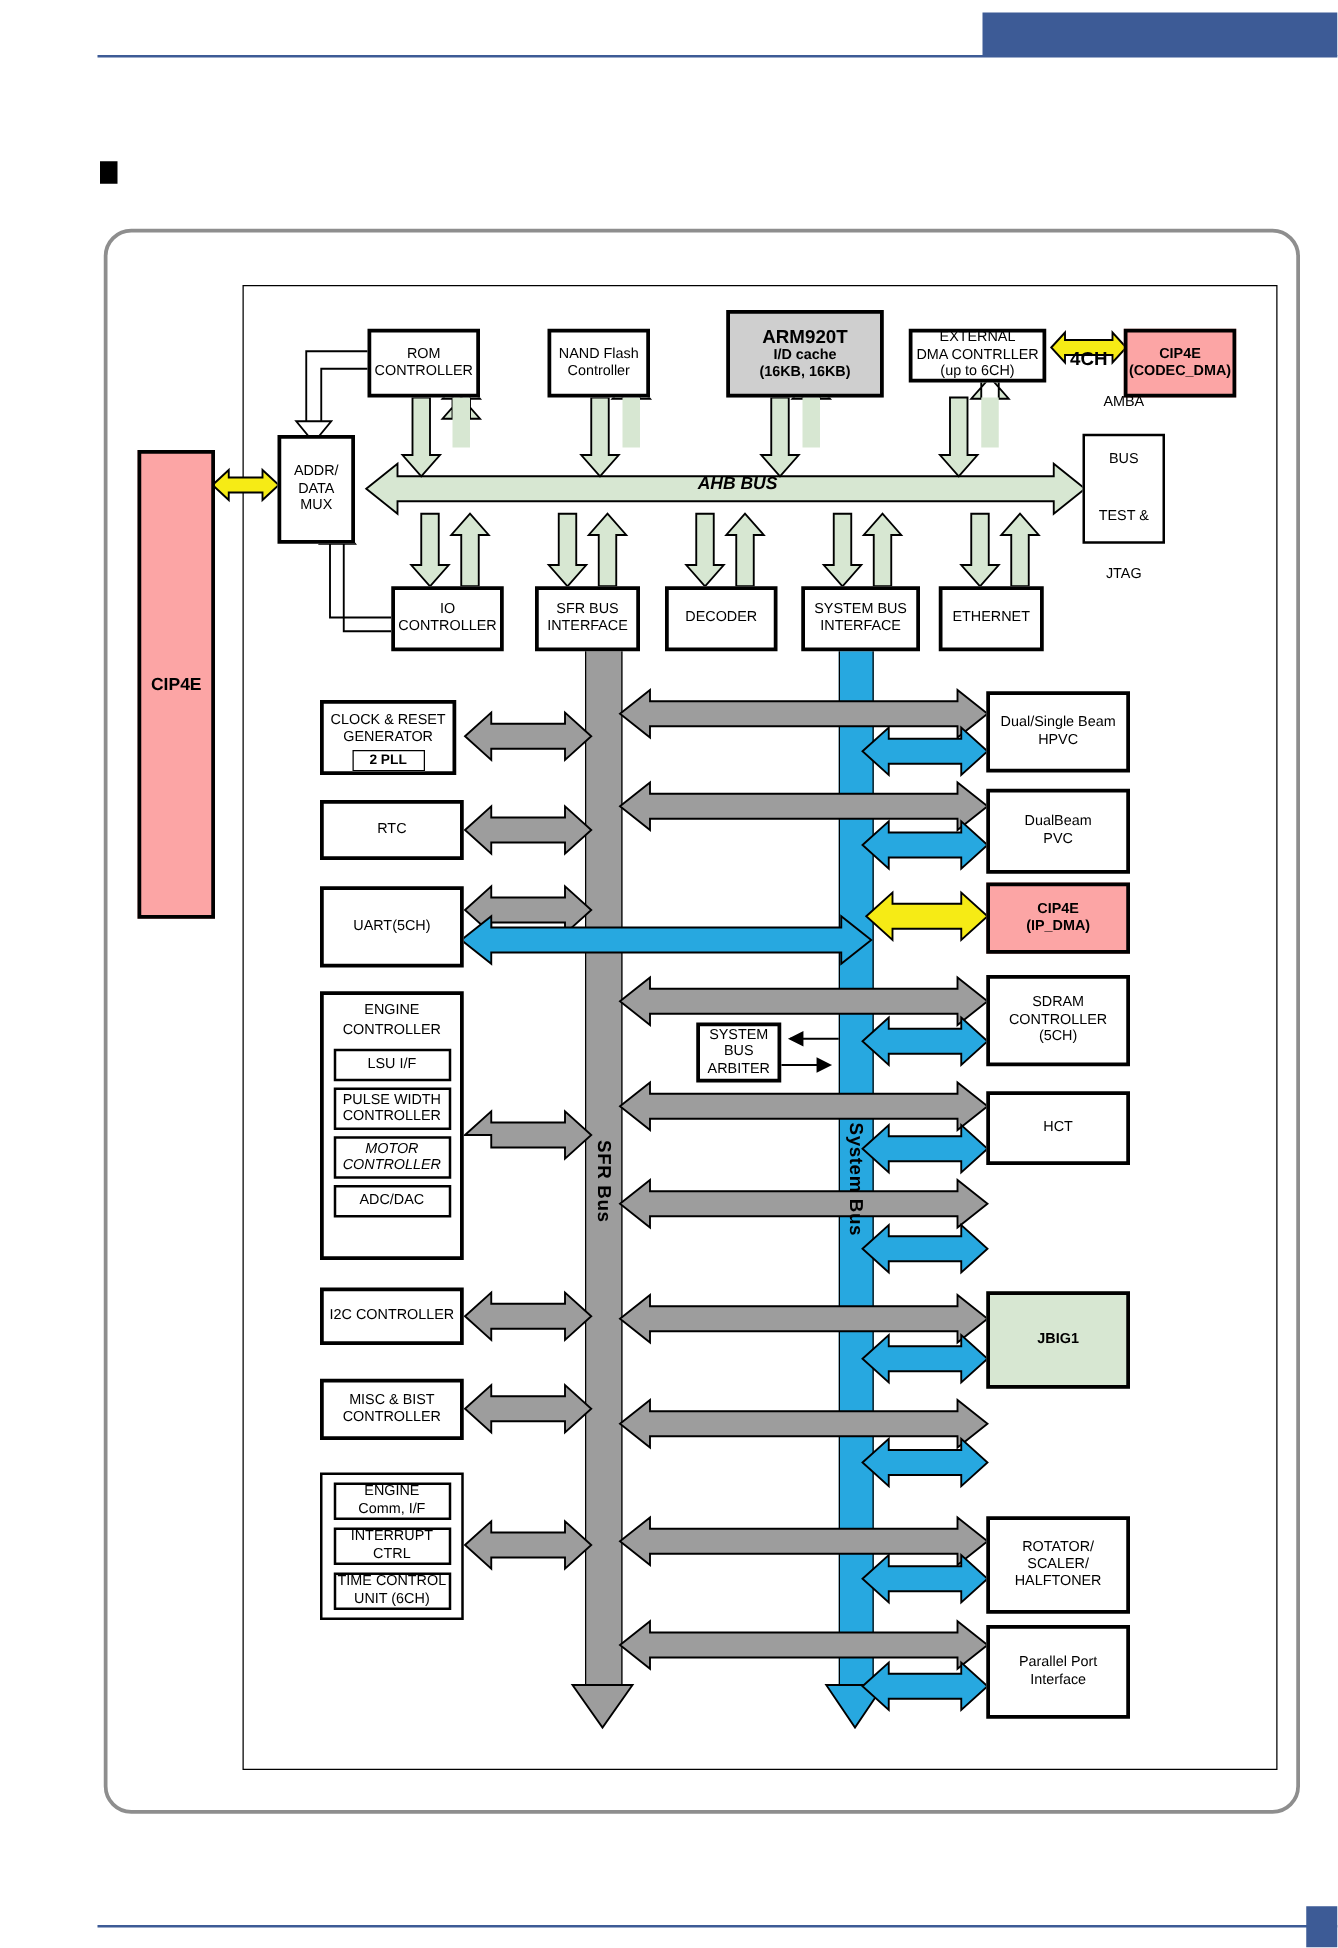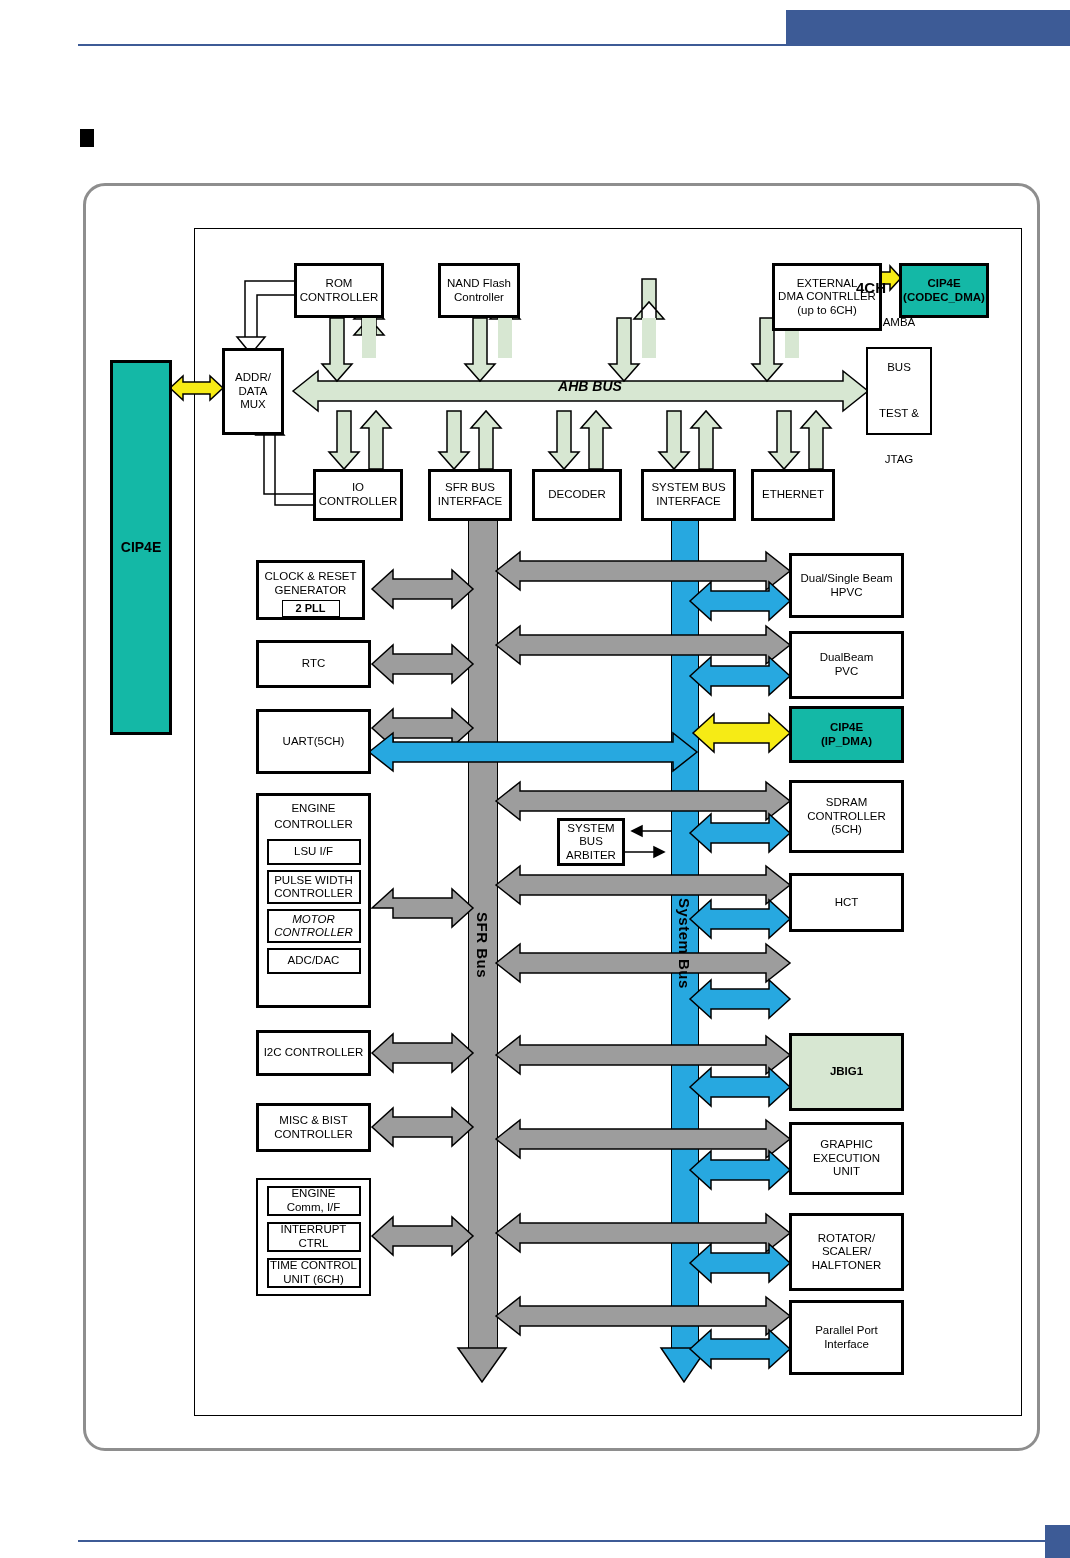--- a/index.html
+++ b/index.html
@@ -20,21 +20,21 @@
   .inner-box{position:absolute;left:194px;top:228px;width:826px;height:1186px;
              border:1.5px solid #000;background:#fff;}
 
   
   .blk{position:absolute;border:3px solid #000;background:#fff;box-sizing:border-box;
        display:flex;align-items:center;justify-content:center;text-align:center;
        font-size:11.5px;line-height:1.18;z-index:6;}
   .blk.thin{border-width:2px;gap:32px;}
   .blk.b{font-weight:bold;}
   .gray{background:#cfcfcf;}
-  .yellow{background:#14b8a6;}
+  .yellow{background:#fca5a5;}
   .green{background:#d7e7d2;}
 
   
   .busbar{position:absolute;z-index:4;}
   .sfrcol{background:#9d9d9d;border-left:1.5px solid #000;border-right:1.5px solid #000;}
   .syscol{background:#27a8e0;border-left:1.5px solid #000;border-right:1.5px solid #000;}
   .buslabel{position:absolute;z-index:9;font-weight:bold;font-size:15px;color:#000;
             writing-mode:vertical-rl;letter-spacing:.5px;}
 
   svg.lay{position:absolute;left:0;top:0;width:1070px;height:1558px;overflow:visible;}
@@ -188,22 +188,27 @@
   <div class="blk" style="left:294px;top:263px;width:90px;height:55px;flex-direction:column;">
     <span>ROM</span>
     <span>CONTROLLER</span>
   </div>
 
   <div class="blk" style="left:438px;top:263px;width:82px;height:55px;flex-direction:column;">
     <span>NAND Flash</span>
     <span>Controller</span>
   </div>
 
-
-  <div class="blk" style="left:727px;top:263px;width:110px;height:68px;flex-direction:column;margin-left:45px;">
+  <div class="blk gray b" style="left:581px;top:248px;width:126px;height:70px;flex-direction:column;">
+    <span style="font-size:15px;">ARM920T</span>
+    <span>I/D cache</span>
+    <span>(16KB, 16KB)</span>
+  </div>
+
+  <div class="blk" style="left:727px;top:263px;width:110px;height:43px;flex-direction:column;">
     <span>EXTERNAL</span>
     <span>DMA CONTRLLER</span>
     <span>(up to 6CH)</span>
   </div>
 
   <div class="blk yellow b" style="left:899px;top:263px;width:90px;height:55px;flex-direction:column;">
     <span>CIP4E</span>
     <span>(CODEC_DMA)</span>
   </div>
 
@@ -321,25 +326,20 @@
 
   <div class="blk" style="left:789px;top:873px;width:115px;height:59px;">
     <span>HCT</span>
   </div>
 
 
   <div class="blk green b" style="left:789px;top:1033px;width:115px;height:78px;">
     <span>JBIG1</span>
   </div>
 
-  <div class="blk" style="left:789px;top:1122px;width:115px;height:73px;flex-direction:column;">
-    <span>GRAPHIC</span>
-    <span>EXECUTION</span>
-    <span>UNIT</span>
-  </div>
 
   <div class="blk" style="left:789px;top:1213px;width:115px;height:78px;flex-direction:column;">
     <span>ROTATOR/</span>
     <span>SCALER/</span>
     <span>HALFTONER</span>
   </div>
 
   <div class="blk" style="left:789px;top:1300px;width:115px;height:75px;flex-direction:column;">
     <span>Parallel Port</span>
     <span>Interface</span>

